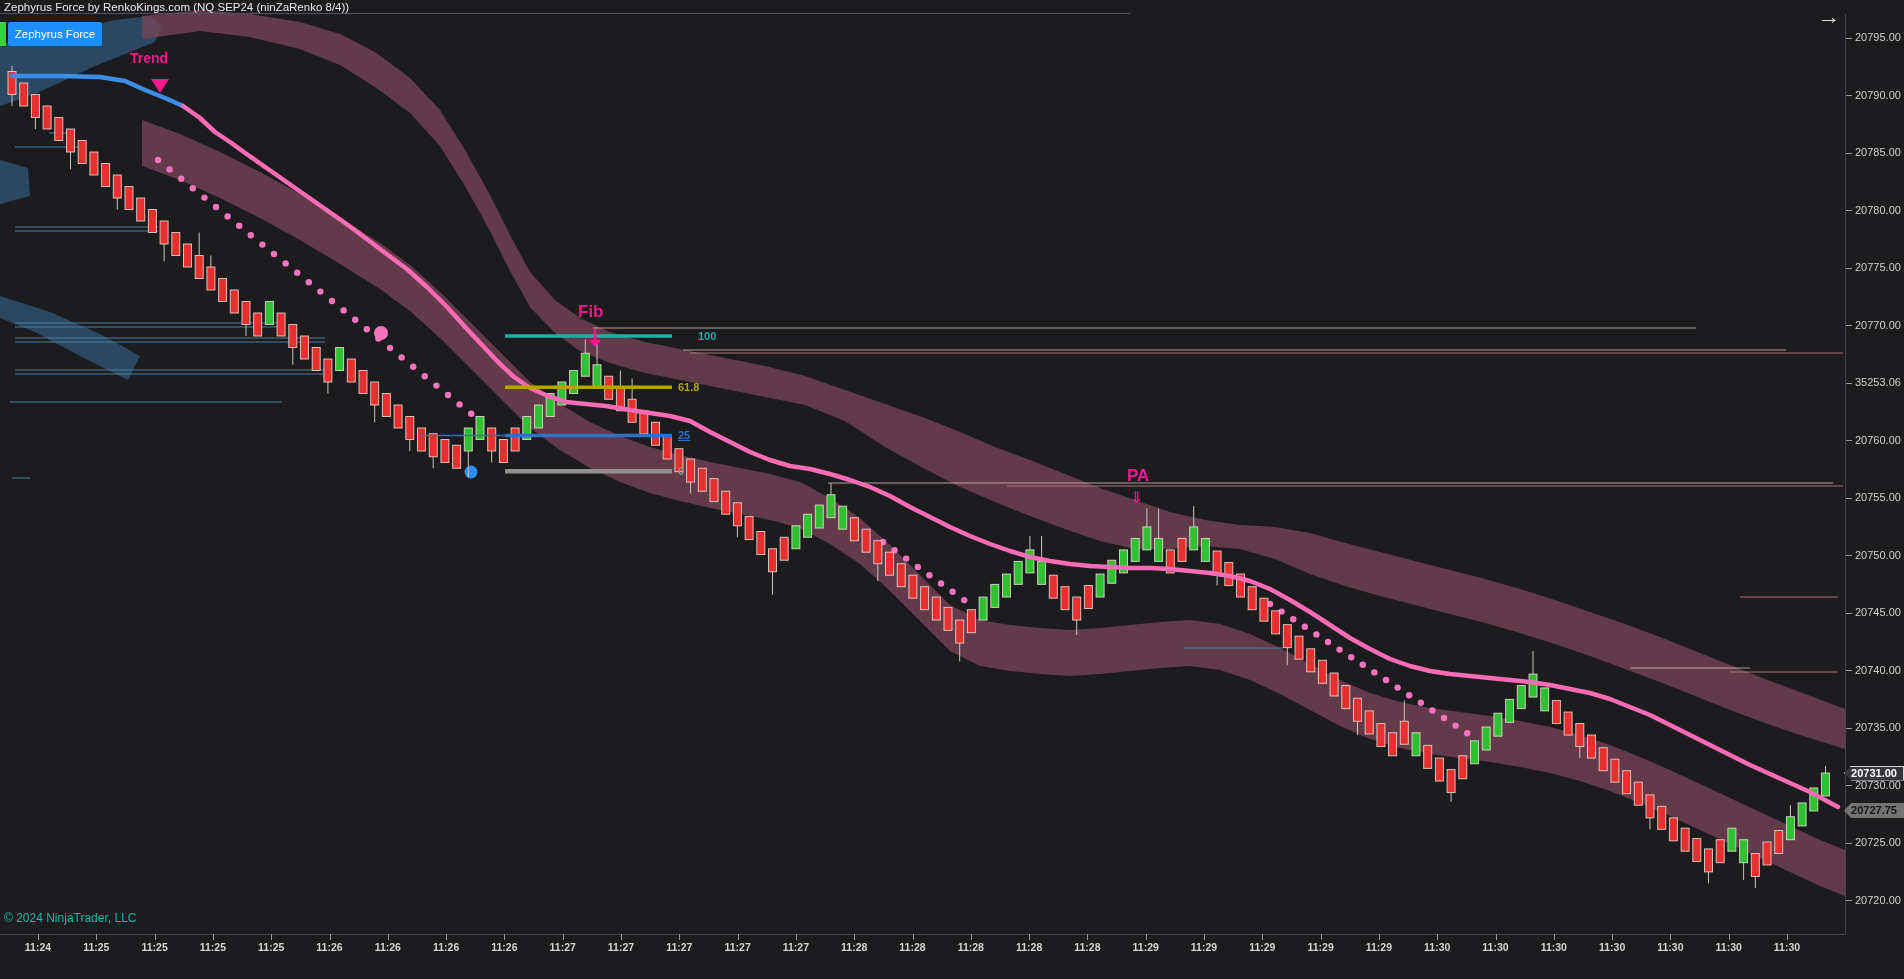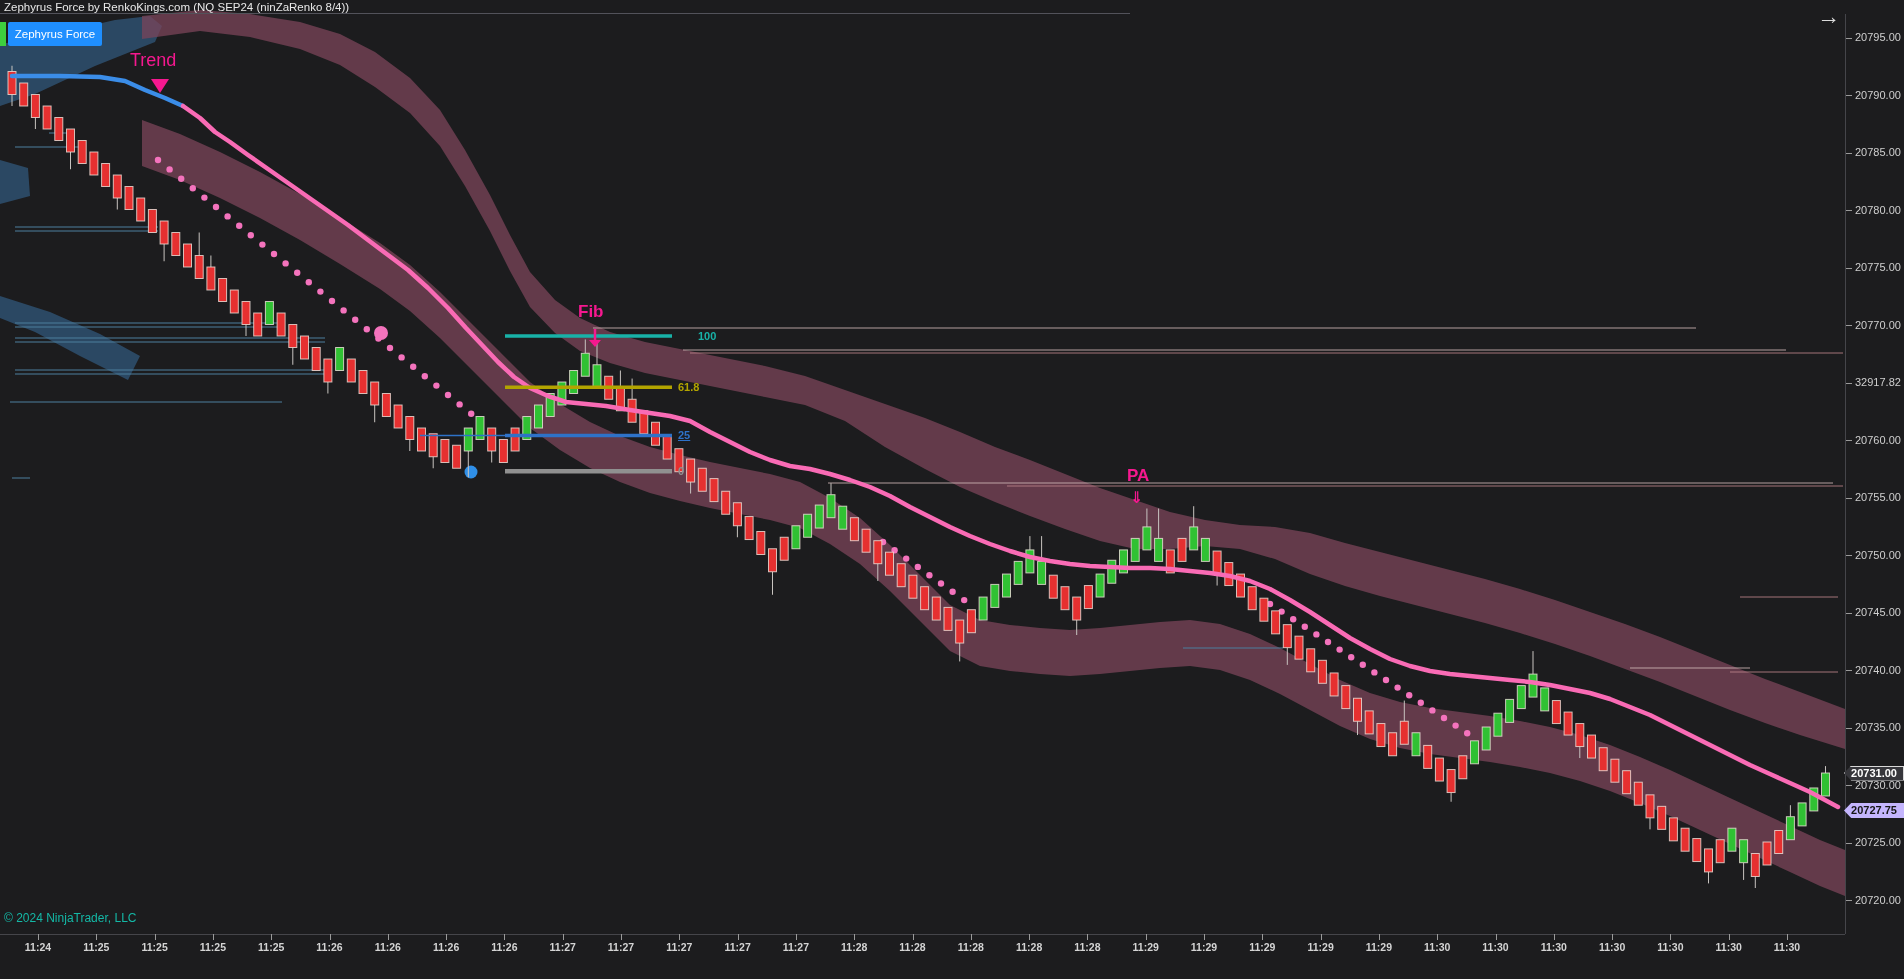--- a/index.html
+++ b/index.html
@@ -5,38 +5,38 @@
   html,body{margin:0;padding:0;background:#000;}
   #app{position:relative;width:1904px;height:979px;background:#1c1c1e;overflow:hidden;
        font-family:"Liberation Sans","DejaVu Sans",sans-serif;}
   .abs{position:absolute;}
   #chart-title{left:4px;top:1px;font-size:11.5px;color:#e8e8e8;white-space:nowrap;}
   #title-underline{left:0;top:13px;width:1130px;height:1px;background:#52525a;}
   #green-strip{left:0;top:22px;width:6px;height:24px;background:#3ecf3e;}
   #indicator-button{left:8px;top:22px;width:94px;height:24px;background:#1f8fff;border:none;
        color:#fff;font-size:11.5px;font-family:inherit;border-radius:2px;cursor:pointer;}
   #detach-arrow{left:1817px;top:2px;font-size:23px;color:#dcdcdc;line-height:28px;}
-  #trend-label{left:130px;top:50px;font-size:18px;font-weight:normal;color:#f5188f;}
+  #trend-label{left:130px;top:50px;font-size:14px;font-weight:bold;color:#f5188f;}
   #trend-triangle{left:151px;top:79px;width:0;height:0;border-left:9px solid transparent;
        border-right:9px solid transparent;border-top:14px solid #f5188f;}
   #fib-label{left:578px;top:302px;font-size:17px;font-weight:bold;color:#f5188f;}
   #pa-label{left:1127px;top:466px;font-size:17px;font-weight:bold;color:#f5188f;}
   #pa-arrow{left:1130px;top:488px;font-size:16px;color:#f5188f;font-weight:bold;}
   .fib-lbl{position:absolute;font-size:11px;font-weight:bold;}
   #copyright{left:4px;top:911px;font-size:12px;color:#14b8a6;}
   #axis-v{left:1845px;top:14px;width:1px;height:920px;background:#45454a;}
   #axis-h{left:0;top:934px;width:1845px;height:1px;background:#45454a;}
   .ptick{position:absolute;font-size:11px;color:#cfcfcf;white-space:nowrap;text-align:right;}
   .ptick .dash{display:inline-block;width:6px;height:1px;background:#9a9a9a;vertical-align:middle;margin-right:3px;}
   .ttick{position:absolute;width:1px;height:6px;top:934px;background:#9a9a9a;}
   .tlabel{position:absolute;top:941px;font-size:10.5px;font-weight:bold;color:#d4d4d4;transform:translateX(-50%);}
   .marker{position:absolute;left:1844px;width:60px;height:15px;font-size:11px;font-weight:bold;
        line-height:15px;text-align:center;clip-path:polygon(12% 0,100% 0,100% 100%,12% 100%,0 50%);}
   #marker-last{background:#36363b;color:#fff;box-shadow:inset 0 0 0 1px #d8d8d8;}
-  #marker-ma{background:#c4b5fd;color:#151515;}
+  #marker-ma{background:#737373;color:#151515;}
   #bottom-strip{left:0;top:958px;width:1904px;height:21px;background:#060607;}
   #instrument-tab{position:absolute;left:5px;top:4px;font-size:10.5px;color:#e8e8e8;}
   #nt-logo{position:absolute;right:58px;top:3px;font-size:13px;font-weight:800;color:#e03224;letter-spacing:.2px;}
 </style>
 </head>
 <body>
 
 <div id="app">
   <svg id="chart-svg" class="abs" width="1904" height="979" style="left:0;top:0">
       <polygon points="0,44 40,38 80,28 115,20 150,16 162,26 155,42 125,54 95,66 65,80 35,94 0,106" fill="#2e5070" opacity="0.85"></polygon>
@@ -356,21 +356,21 @@
 
   <div id="axis-v" class="abs"></div>
   <div id="axis-h" class="abs"></div>
   <div id="price-axis">
       <div class="ptick" style="left: 1846px; top: 31px;"><span class="dash"></span><span>20795.00</span></div>
       <div class="ptick" style="left: 1846px; top: 88.5px;"><span class="dash"></span><span>20790.00</span></div>
       <div class="ptick" style="left: 1846px; top: 146px;"><span class="dash"></span><span>20785.00</span></div>
       <div class="ptick" style="left: 1846px; top: 203.5px;"><span class="dash"></span><span>20780.00</span></div>
       <div class="ptick" style="left: 1846px; top: 261px;"><span class="dash"></span><span>20775.00</span></div>
       <div class="ptick" style="left: 1846px; top: 318.5px;"><span class="dash"></span><span>20770.00</span></div>
-      <div class="ptick" style="left: 1846px; top: 376px;"><span class="dash"></span><span>32917.82</span></div>
+      <div class="ptick" style="left: 1846px; top: 376px;"><span class="dash"></span><span>35253.06</span></div>
       <div class="ptick" style="left: 1846px; top: 433.5px;"><span class="dash"></span><span>20760.00</span></div>
       <div class="ptick" style="left: 1846px; top: 491px;"><span class="dash"></span><span>20755.00</span></div>
       <div class="ptick" style="left: 1846px; top: 548.5px;"><span class="dash"></span><span>20750.00</span></div>
       <div class="ptick" style="left: 1846px; top: 606px;"><span class="dash"></span><span>20745.00</span></div>
       <div class="ptick" style="left: 1846px; top: 663.5px;"><span class="dash"></span><span>20740.00</span></div>
       <div class="ptick" style="left: 1846px; top: 721px;"><span class="dash"></span><span>20735.00</span></div>
       <div class="ptick" style="left: 1846px; top: 778.5px;"><span class="dash"></span><span>20730.00</span></div>
       <div class="ptick" style="left: 1846px; top: 836px;"><span class="dash"></span><span>20725.00</span></div>
       <div class="ptick" style="left: 1846px; top: 893.5px;"><span class="dash"></span><span>20720.00</span></div>
     </div>

